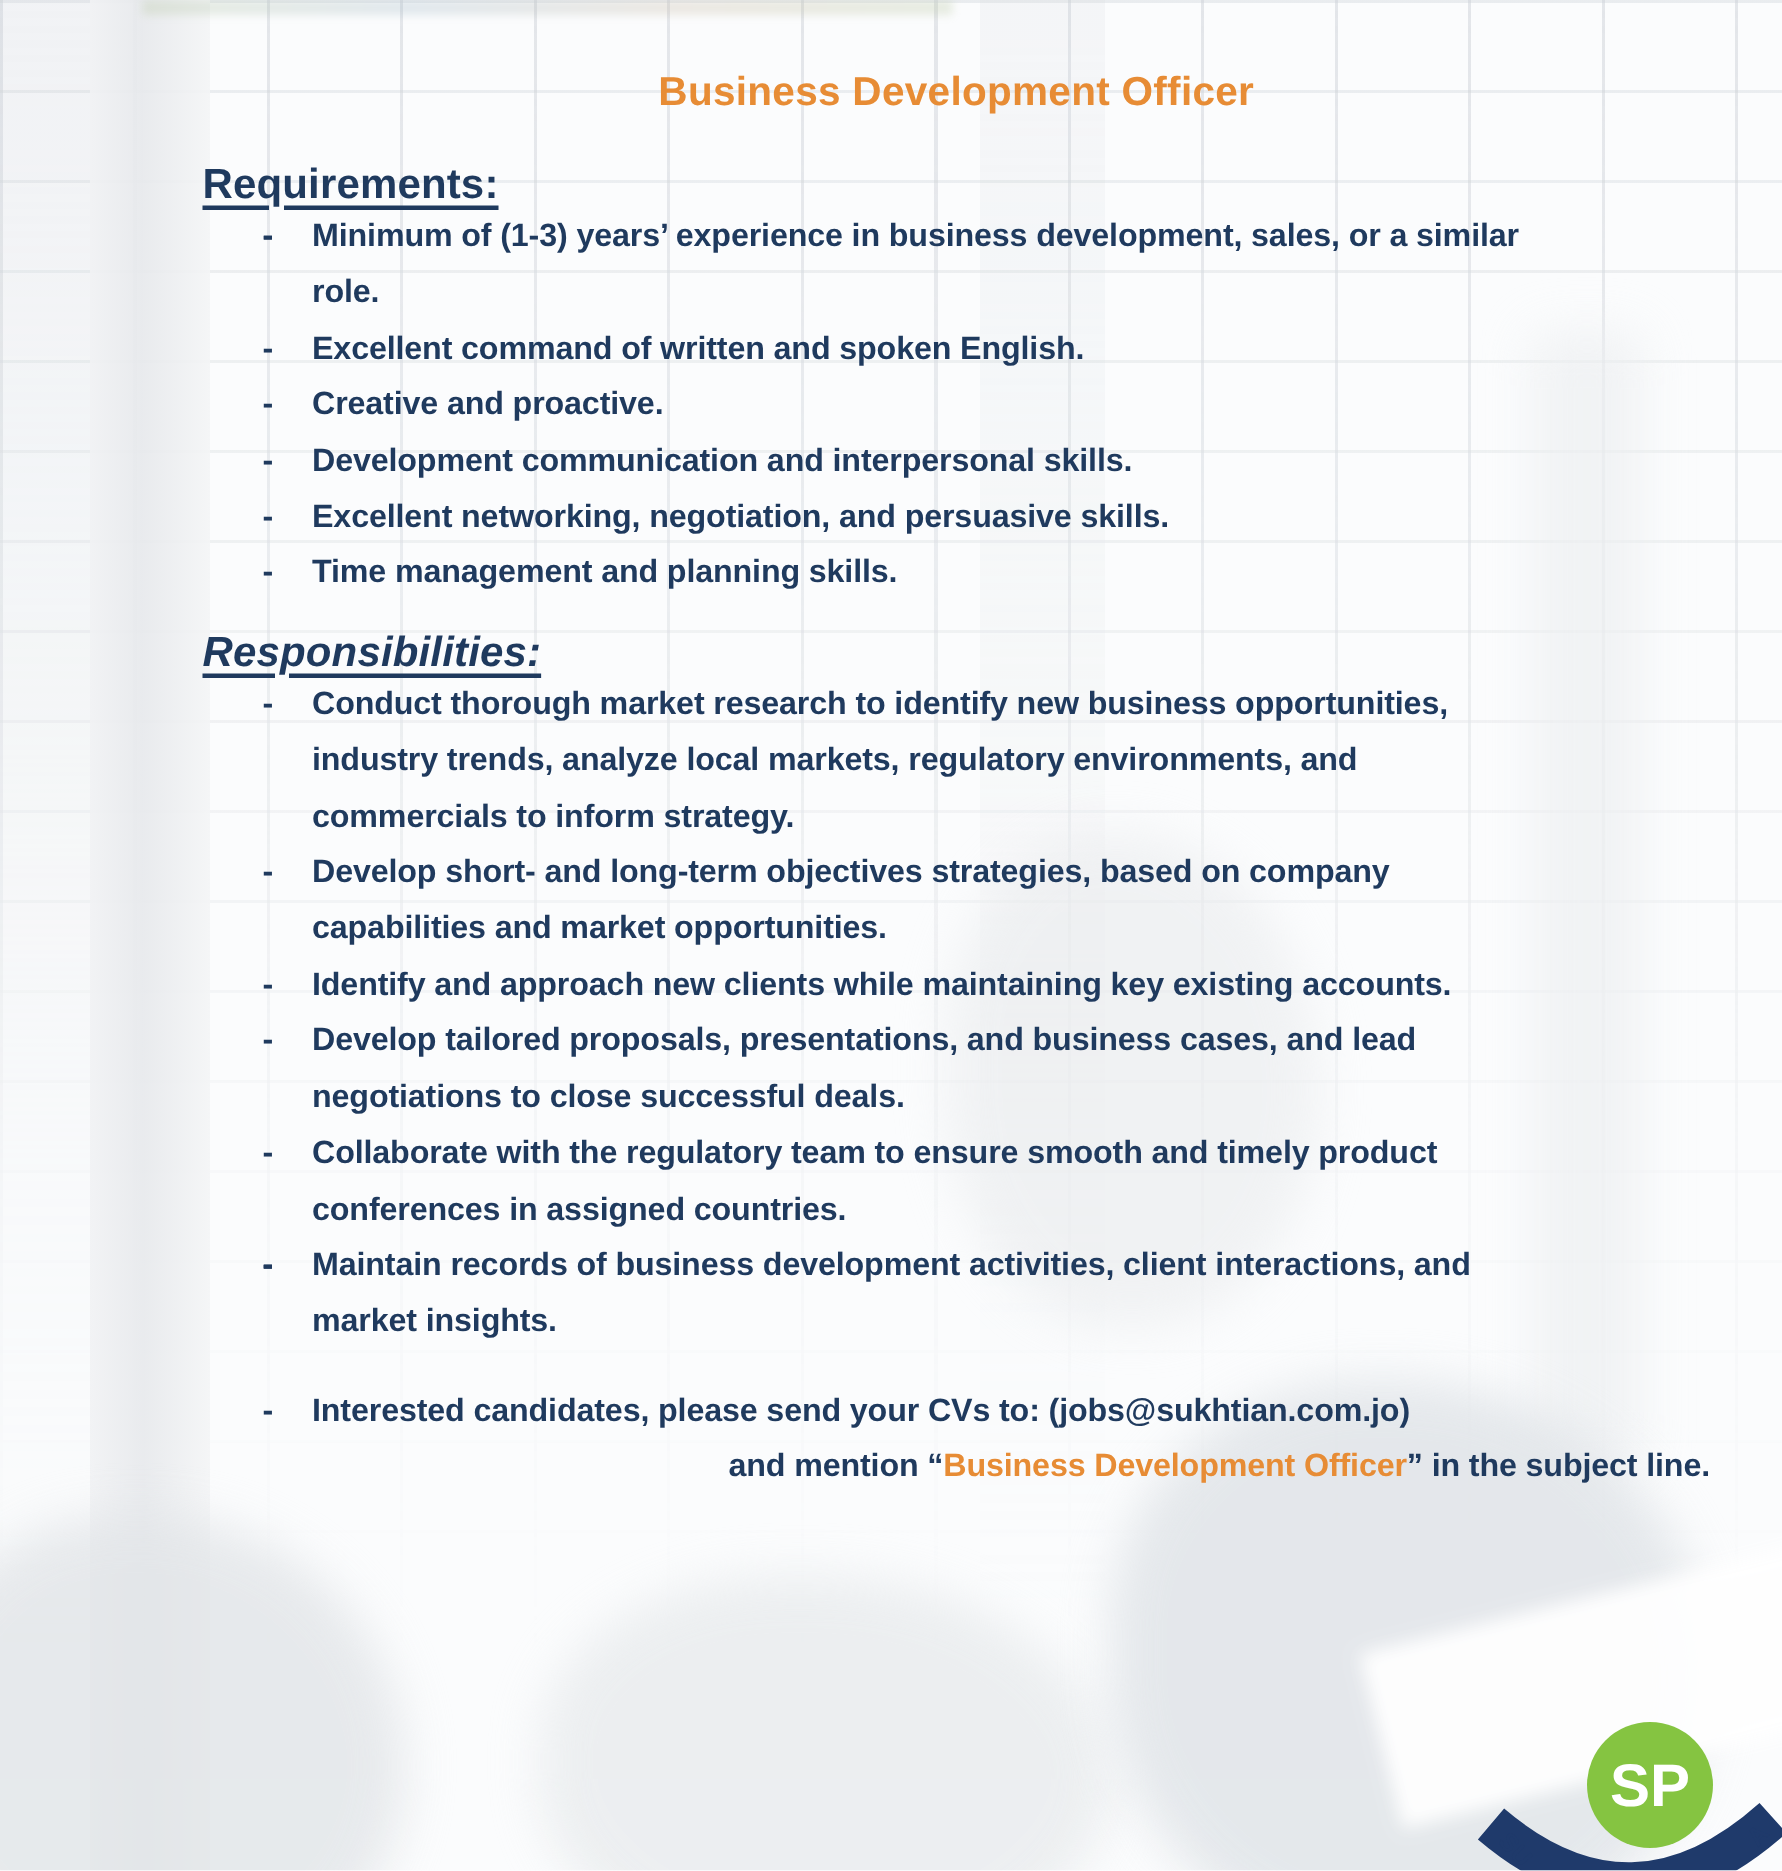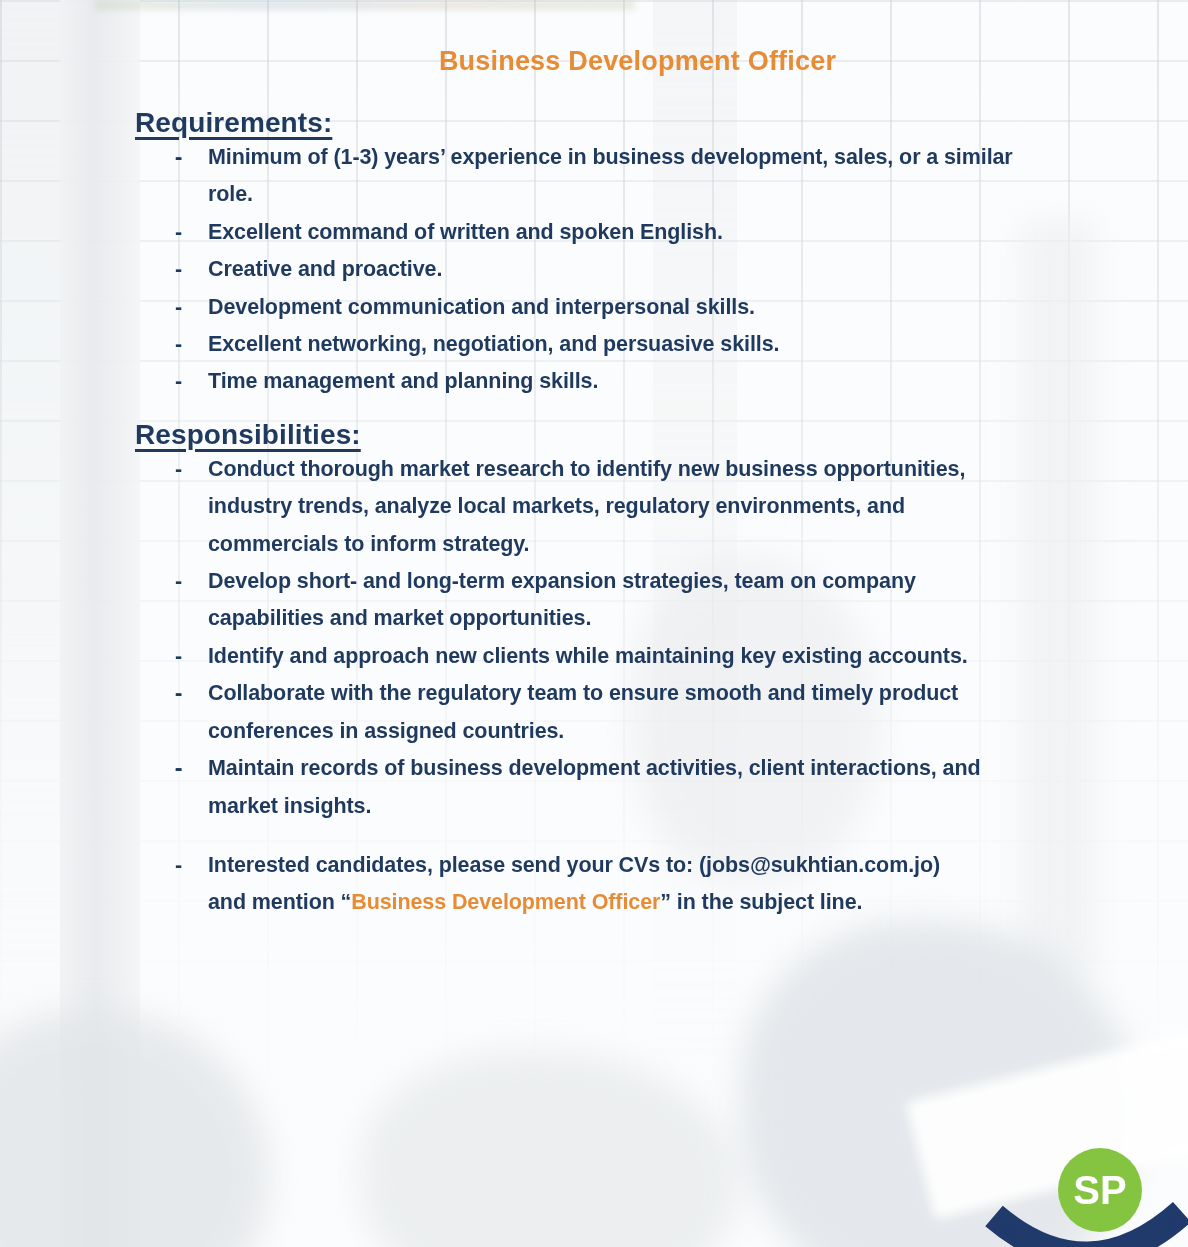--- a/index.html
+++ b/index.html
@@ -46,33 +46,33 @@
   .title {
     margin:26px 0 0 0;
     font-size:27px; letter-spacing:.2px; text-align:center;
     color:var(--accent-orange,#e78c35);
   }
   .heading {
     margin:0; font-size:28px; letter-spacing:.1px;
     text-decoration:underline; text-decoration-thickness:2.5px; text-underline-offset:5px;
   }
   .heading-req  { margin-top:30px; }
-  .heading-resp { margin-top:18px; }
+  .heading-resp { margin-top:18px;font-style:italic; }
   ul.bullets {
     list-style:none; margin:0; padding:0;
     font-size:21.5px; line-height:37.4px; letter-spacing:-0.1px;
   }
   .req-list  { margin-top:30px; }
   .resp-list { margin-top:28px; }
   li.bullet-item { position:relative; padding-left:73px; }
   .dash { position:absolute; left:40px; top:0; }
   .li-text { white-space:pre-line; }
   .contact { margin-top:22px; font-size:21.5px; line-height:37.4px; letter-spacing:-0.1px; position:relative; padding-left:73px; }
   .contact .dash { top:0; }
-  .contact-line2 { display:block; }
+  .contact-line2 { display:block;text-align:right; }
   .highlight { color:var(--accent-orange,#e78c35); }
   
   .logo { position:absolute; left:988px; top:1128px; width:200px; height:119px; z-index:1; }
   .logo svg { display:block; overflow:visible; }
 </style>
 </head>
 <body>
 
 <div class="page">
 
@@ -111,24 +111,25 @@
         <li class="bullet-item"><span class="dash">-</span><span class="li-text">Development communication and interpersonal skills.</span></li>
         <li class="bullet-item"><span class="dash">-</span><span class="li-text">Excellent networking, negotiation, and persuasive skills.</span></li>
         <li class="bullet-item"><span class="dash">-</span><span class="li-text">Time management and planning skills.</span></li>
       </ul>
 
     <h2 class="heading heading-resp">Responsibilities:</h2>
     <ul class="bullets resp-list">
         <li class="bullet-item"><span class="dash">-</span><span class="li-text">Conduct thorough market research to identify new business opportunities,
 industry trends, analyze local markets, regulatory environments, and
 commercials to inform strategy.</span></li>
-        <li class="bullet-item"><span class="dash">-</span><span class="li-text">Develop short- and long-term expansion strategies, team on company
+        <li class="bullet-item"><span class="dash">-</span><span class="li-text">Develop short- and long-term objectives strategies, based on company
 capabilities and market opportunities.</span></li>
         <li class="bullet-item"><span class="dash">-</span><span class="li-text">Identify and approach new clients while maintaining key existing accounts.</span></li>
-        <li class="bullet-item"><span class="dash">-</span></li>
+        <li class="bullet-item"><span class="dash">-</span><span class="li-text">Develop tailored proposals, presentations, and business cases, and lead
+negotiations to close successful deals.</span></li>
         <li class="bullet-item"><span class="dash">-</span><span class="li-text">Collaborate with the regulatory team to ensure smooth and timely product
 conferences in assigned countries.</span></li>
         <li class="bullet-item"><span class="dash">-</span></li>
         <li class="bullet-item"><span class="dash">-</span></li>
         <li class="bullet-item"><span class="dash">-</span><span class="li-text">Maintain records of business development activities, client interactions, and
 market insights.</span></li>
       </ul>
 
     <div class="contact">
       <span class="dash">-</span>

